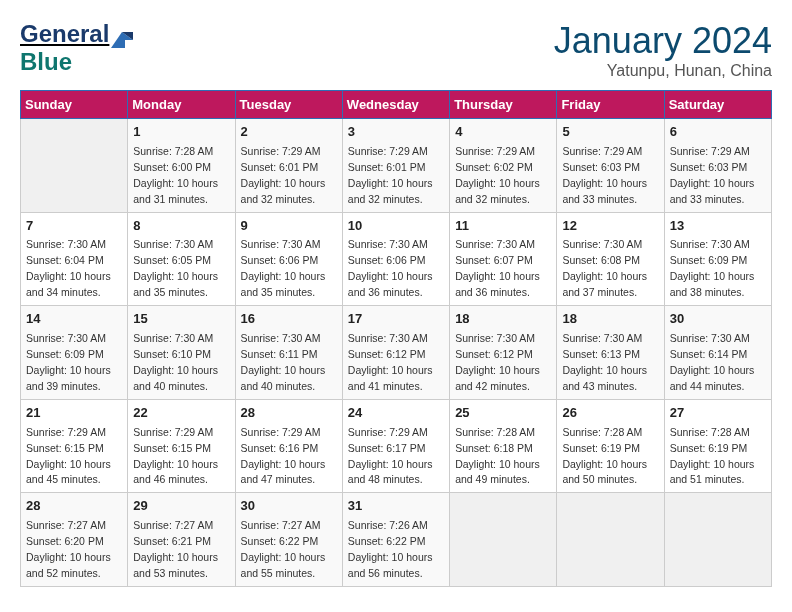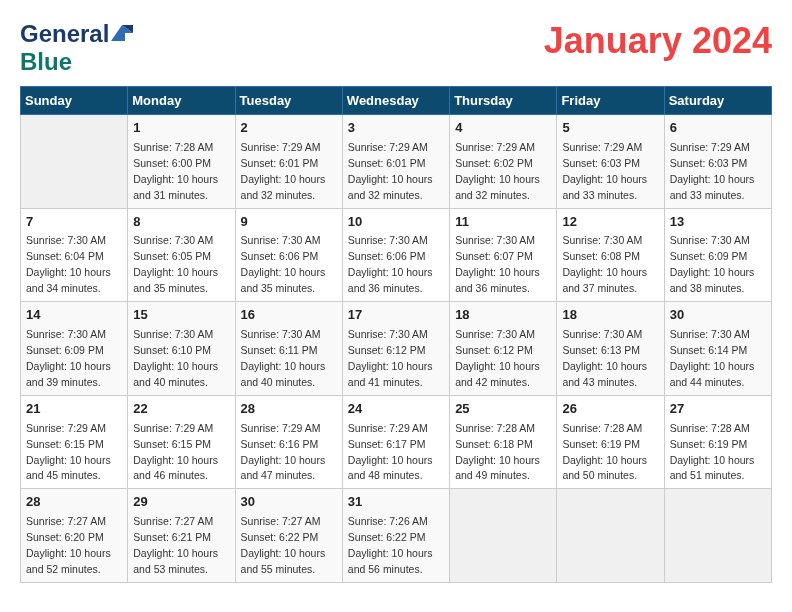--- a/index.html
+++ b/index.html
@@ -16,41 +16,42 @@
       align-items: flex-start;
       margin-bottom: 10px;
     }
     .logo {
       display: flex;
       flex-direction: column;
       align-items: flex-start;
     }
     .logo-line {
       display: flex;
-      align-items: center;
+      align-items: flex-end;
+      text-decoration: underline;
     }
     .title-block {
       text-align: right;
     }
     .calendar-title {
       font-size: 36px;
-      font-weight: bold;
-      color: #ef4444;
+      font-weight: normal;
+      color: #0c4a6e;
     }
     .calendar-subtitle {
       font-size: 16px;
       color: #555;
     }
     table {
       width: 100%;
       border-collapse: collapse;
       font-size: 11px;
     }
     thead tr th {
-      background-color: #0c4a6e;
+      background-color: #be185d;
       color: #fff;
       padding: 6px 4px;
       text-align: left;
       font-size: 13px;
       font-weight: bold;
       border: 1px solid #2e6db4;
     }
     tbody tr td {
       vertical-align: top;
       padding: 4px 5px;
@@ -91,20 +92,21 @@
         <polygon points="0,16 11,0 22,8 14,8 14,16" fill="#2e6db4"></polygon>
         <polygon points="11,0 22,8 22,0" fill="#1a3a6b"></polygon>
       </svg>
     </div>
     <div>
       <span style="font-size:24px; font-weight:bold; color:#0f766e;">Blue</span>
     </div>
   </div>
   <div class="title-block">
     <div class="calendar-title">January 2024</div>
+    <div class="calendar-subtitle">Yatunpu, Hunan, China</div>
   </div>
 </div>
 
 <table>
   <thead>
     <tr>
     <th>Sunday</th>
         <th>Monday</th>
         <th>Tuesday</th>
         <th>Wednesday</th>

